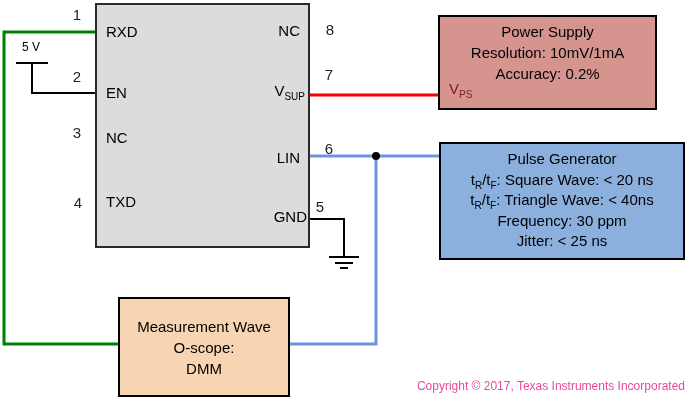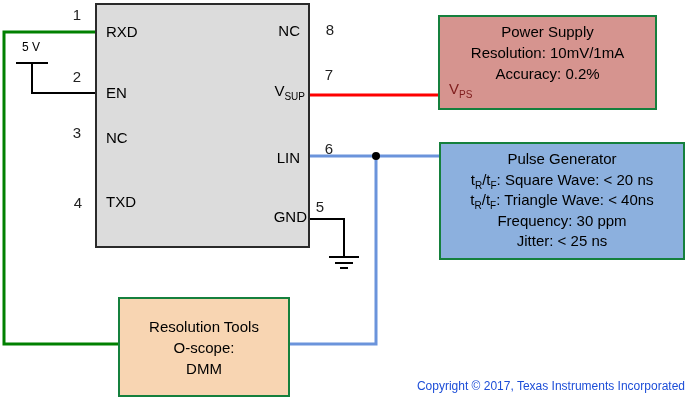--- a/index.html
+++ b/index.html
@@ -21,32 +21,32 @@
   }
   .pin-num{
     position:absolute;z-index:3;font-size:15px;line-height:18px;width:18px;text-align:center;color:#222;
   }
   sub{font-size:10px;line-height:0;}
   .fivev{
     position:absolute;left:14px;top:40px;width:34px;text-align:center;
     font-size:12px;z-index:3;white-space:nowrap;
   }
   .box{
-    position:absolute;box-sizing:border-box;border:2px solid #15803d;
+    position:absolute;box-sizing:border-box;border:2px solid #000000;
     text-align:center;z-index:2;font-size:15px;
   }
   .ps-box{left:438px;top:15px;width:219px;height:95px;background:#d6948f;padding-top:4px;line-height:21px;}
   .pg-box{left:439px;top:142px;width:246px;height:118px;background:#8cb0de;padding-top:5px;line-height:20.5px;}
   .mt-box{left:118px;top:297px;width:172px;height:100px;background:#f8d5b2;
           display:flex;flex-direction:column;justify-content:center;line-height:21px;}
   .vps{
     position:absolute;left:449px;top:80px;z-index:3;color:#7f1d1d;font-size:15px;white-space:nowrap;
   }
   .copyright{
-    position:absolute;right:5px;top:379px;z-index:3;font-size:12px;color:#1d4ed8;white-space:nowrap;
+    position:absolute;right:5px;top:379px;z-index:3;font-size:12px;color:#ec4899;white-space:nowrap;
   }
 </style>
 </head>
 <body>
 
 <div class="canvas">
 
   <svg class="wires" width="690" height="401" viewBox="0 0 690 401">
 
     <polyline points="95,32 4,32 4,344 118,344" fill="none" stroke-width="3" stroke="#008000"></polyline>
@@ -100,20 +100,20 @@
 
   <div class="box pg-box">
     <div>Pulse Generator</div>
     <div><span>t</span><sub>R</sub><span>/t</span><sub>F</sub><span>: Square Wave: &lt; 20 ns</span></div>
     <div><span>t</span><sub>R</sub><span>/t</span><sub>F</sub><span>: Triangle Wave: &lt; 40ns</span></div>
     <div>Frequency: 30 ppm</div>
     <div>Jitter: &lt; 25 ns</div>
   </div>
 
   <div class="box mt-box">
-    <div>Resolution Tools</div>
+    <div>Measurement Wave</div>
     <div>O-scope:</div>
     <div>DMM</div>
   </div>
 
   <div class="copyright">Copyright © 2017, Texas Instruments Incorporated</div>
 
 </div>
 
 </body></html>

